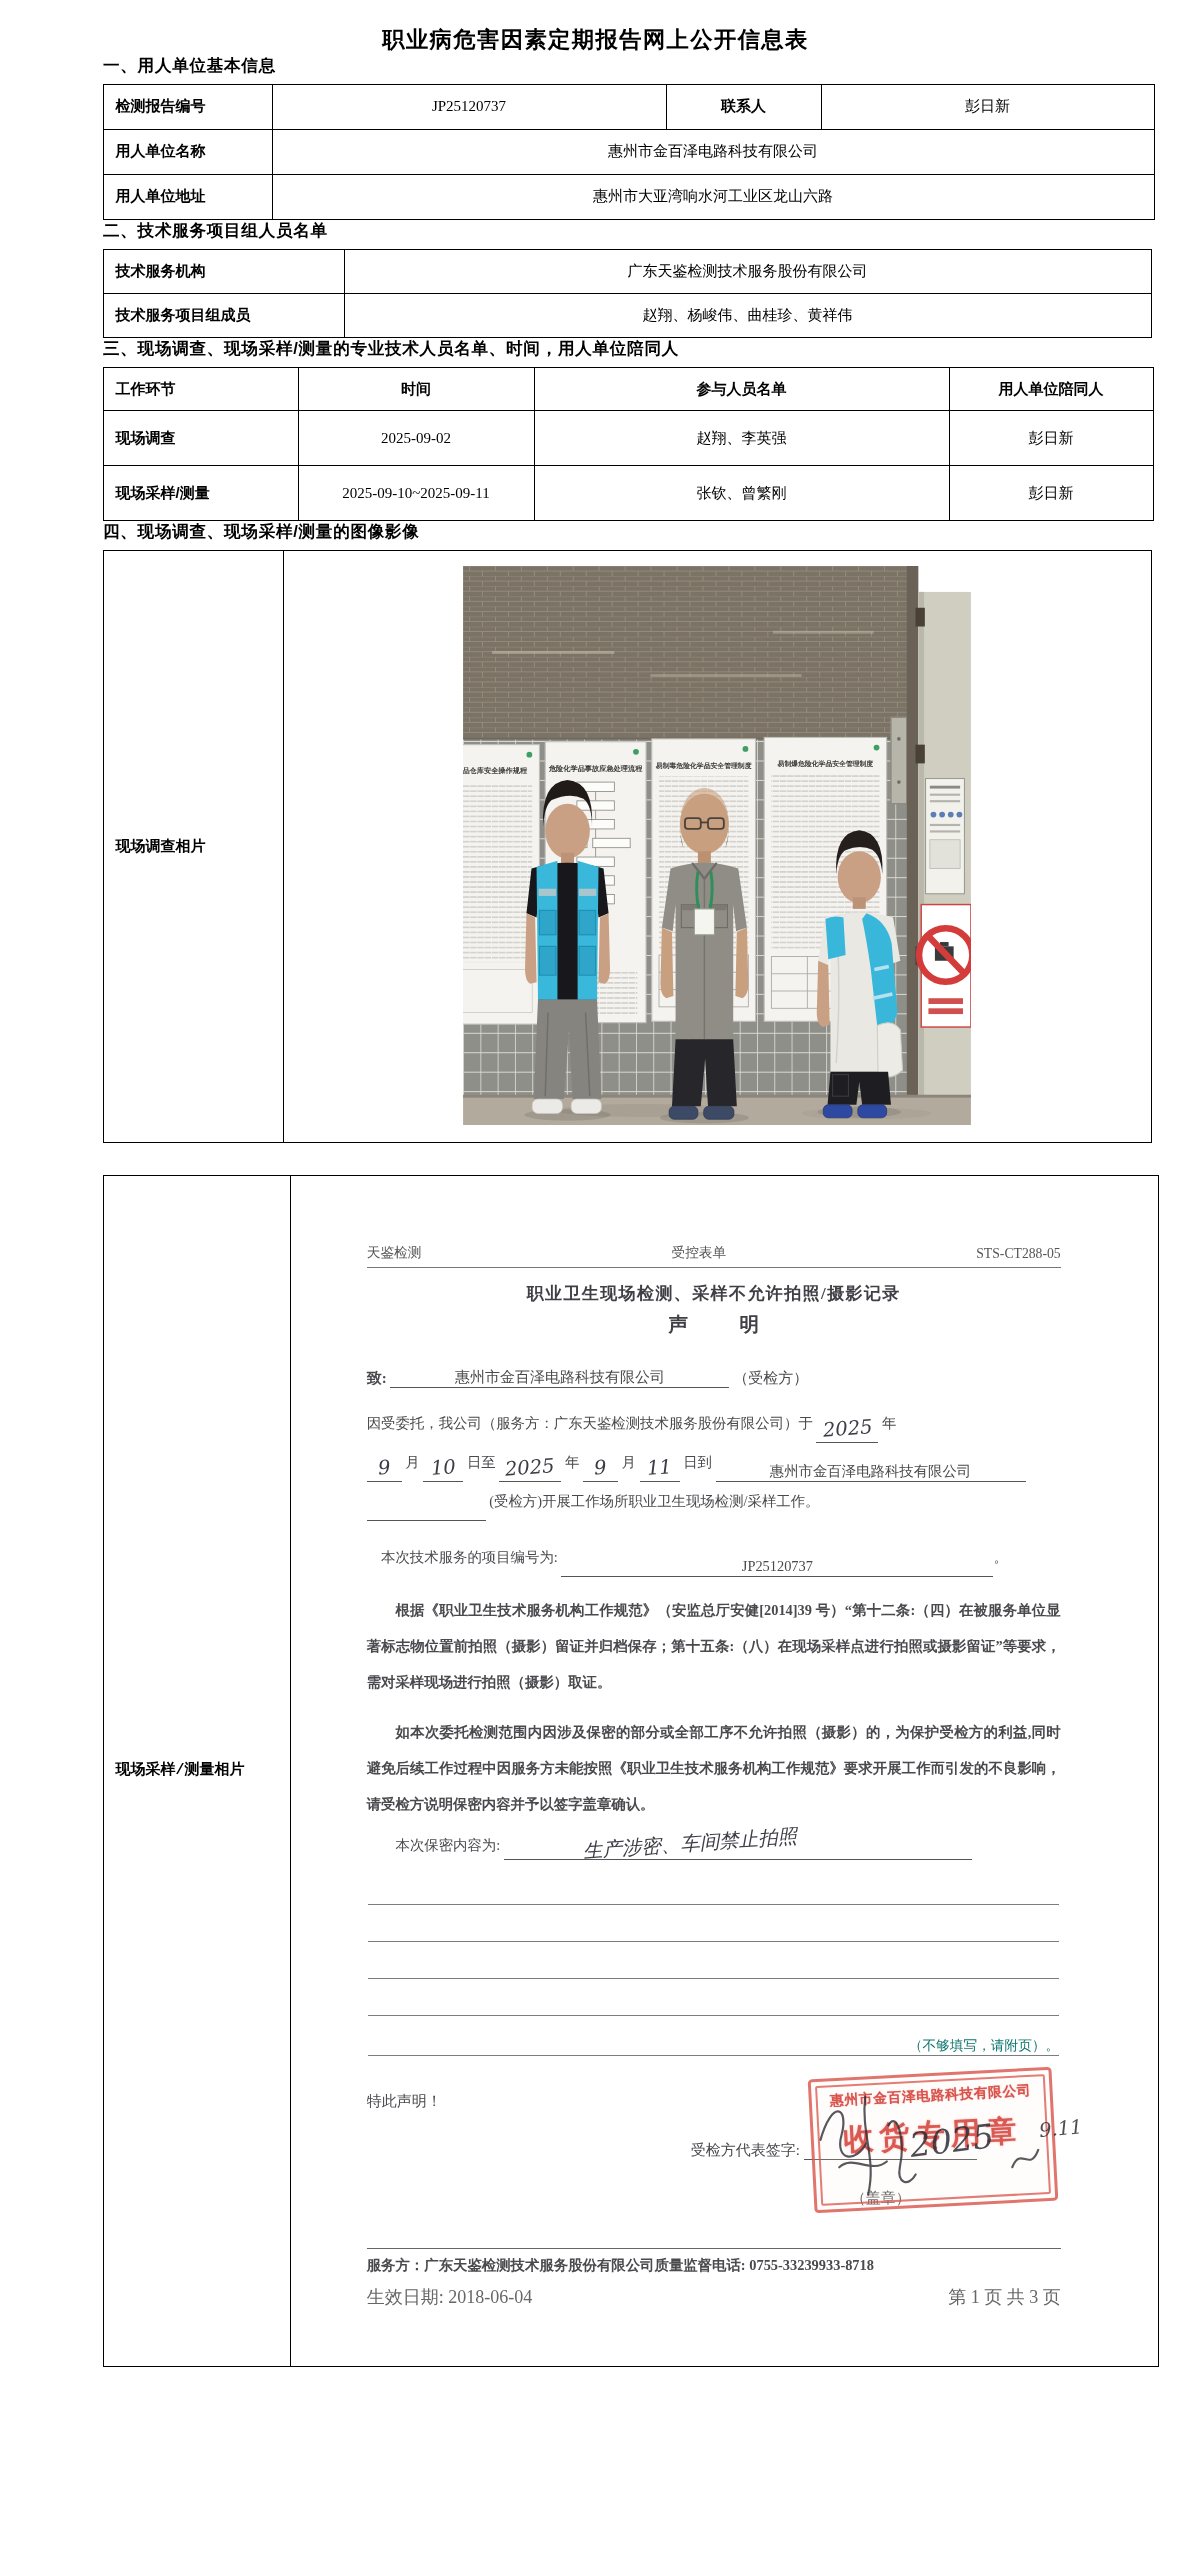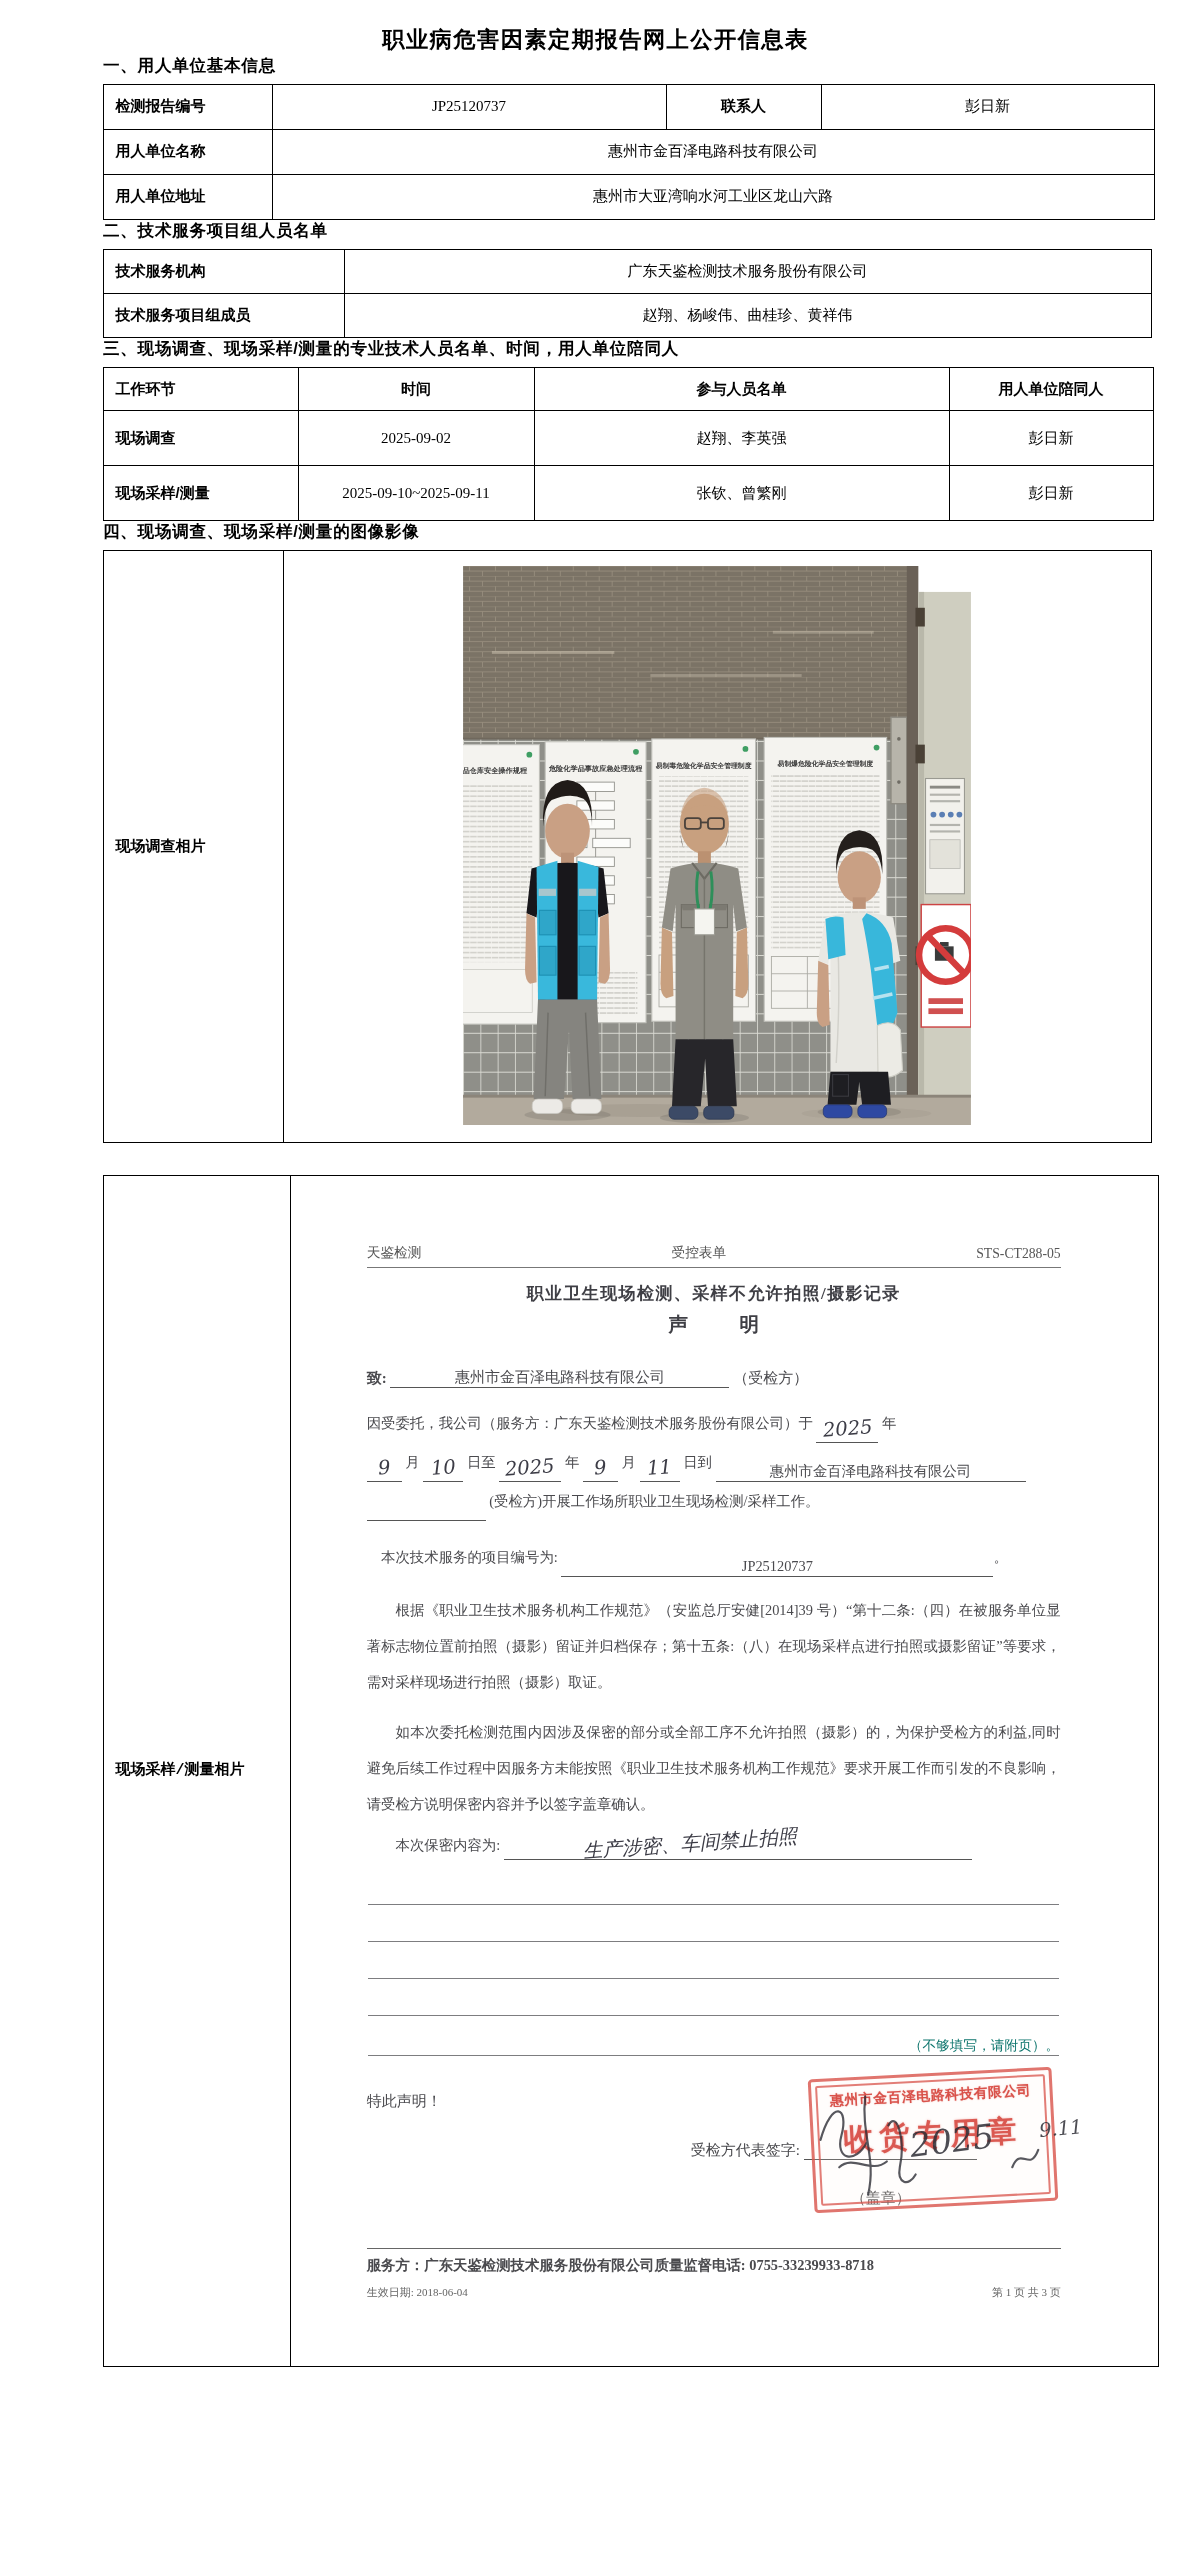--- a/index.html
+++ b/index.html
@@ -32,30 +32,30 @@
   .to-line b{font-weight:bold;}
   .u{display:inline-block;border-bottom:1.4px solid #555;text-align:center;vertical-align:bottom;line-height:1.35;}
   .u-client{width:339px;} .u-client2{width:310px;} .u-blank{width:119px;} .u-proj{width:432px;}
   .u-y{width:62px;} .u-m{width:35px;} .u-d{width:40px;} .u-secret{width:447px;text-align:left;padding-left:21.6px;}
   .u-sign{width:173px;}
   .hand{font-family:"DejaVu Serif",serif;font-style:italic;color:#3c3c46;display:inline-block;
         transform:rotate(-4deg);font-size:19.5px;}
   .body-p{font-size:14.4px;line-height:36px;margin:0;}
   .p1{margin-top:16px;} .p1 .ln{height:39px;line-height:39px;white-space:nowrap;}
   .proj-line{margin-top:17.3px;height:39px;line-height:39px;font-size:14.4px;}
-  .para{margin-top:14.4px;text-align:justify;text-indent:2em;}
+  .para{margin-top:14.4px;text-align:justify;text-indent:2em;font-weight:bold;}
   .secret-line{margin-top:8.6px;height:37px;line-height:29px;font-size:14.4px;text-indent:2em;}
   .bl{height:36px;border-bottom:1.4px solid #7d7d80;margin:0 1.4px;}
   .bl-note{height:auto;padding-top:21.6px;text-align:right;font-size:13.7px;color:#0f766e;}
   .hereby{margin-top:36px;font-size:15px;}
   .sign-line{margin-top:30px;font-size:15px;margin-left:324px;}
   .seal-note{margin-top:29px;font-size:15px;margin-left:484px;color:#555;}
   .doc-foot{margin-top:40px;border-top:1.4px solid #666;padding-top:7.2px;}
   .foot-r1{display:flex;justify-content:flex-start;font-size:14.4px;font-weight:bold;color:#4a4a4e;}
-  .foot-r2{display:flex;justify-content:space-between;font-size:11px;color:#666;margin-top:10px;}
+  .foot-r2{display:flex;justify-content:space-between;font-size:18px;color:#666;margin-top:10px;}
   .stamp{position:absolute;top:897px;left:520px;width:238px;height:128px;
          border:3.6px solid rgba(216,82,74,.8);border-radius:4.3px;transform:rotate(-3deg);
          background:rgba(255,240,238,.15);}
   .stamp-inner{position:absolute;inset:3.6px;border:2.2px solid rgba(216,82,74,.75);border-radius:2.2px;
                display:flex;flex-direction:column;align-items:center;}
   .stamp-co{margin-top:5.8px;font-size:13.7px;font-weight:bold;color:rgba(214,70,62,.9);white-space:nowrap;
             letter-spacing:0.7px;text-shadow:0 0 1.4px rgba(214,70,62,.45);}
   .stamp-seal{margin-top:10px;font-size:30px;font-weight:bold;color:rgba(214,70,62,.85);
               letter-spacing:5.8px;text-shadow:0 0 2.2px rgba(214,70,62,.4);white-space:nowrap;}
   .sig-svg{position:absolute;top:883px;left:505px;}

